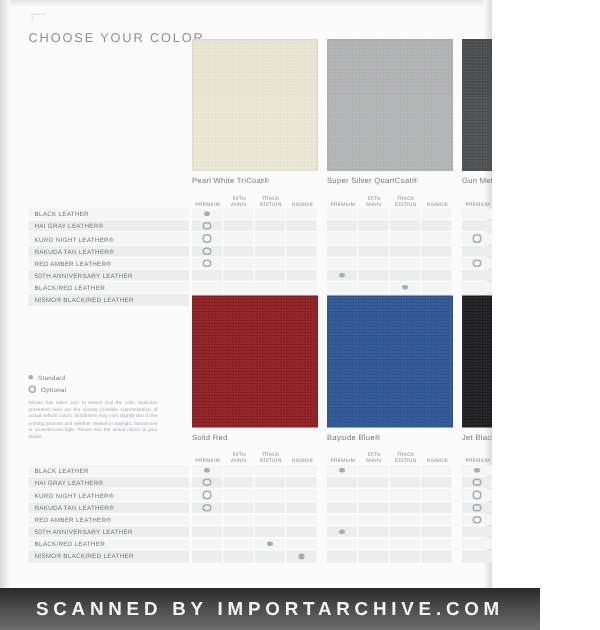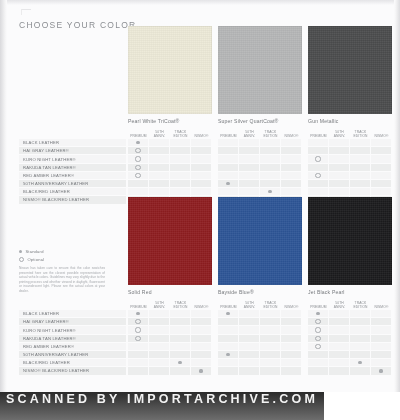--- a/index.html
+++ b/index.html
@@ -13,21 +13,21 @@
     overflow: hidden;
     font-family: "Liberation Sans", sans-serif;
     color: #6f7276;
     position: relative;
   }
 
   
   .sheet {
     position: absolute;
     left: 0; top: 0;
-    width: 400px;
+    width: 328px;
     height: 392px;
     background: #fbfbfc;
     overflow: hidden;
   }
   .sheet-edge-left {
     position: absolute;
     left: 0; top: 0;
     width: 7px; height: 392px;
     background: linear-gradient(to right, #d9d9dc, #f3f3f4 70%, #fbfbfc);
   }
@@ -204,25 +204,25 @@
     line-height: 4.5px;
     color: #a6a9ad;
     text-align: justify;
   }
 
   
   .footer-banner {
     position: absolute;
     left: 0;
     bottom: 0;
-    width: 324px;
+    width: 360px;
     height: 28px;
     background: linear-gradient(to bottom, #2a2a2a, #4a4a4a 45%, #6d6d6d);
     display: flex;
-    align-items: flex-start;
+    align-items: center;
     justify-content: center;
   }
   .footer-text {
     font-size: 12.5px;
     letter-spacing: 3.2px;
     color: #f2f2f2;
     font-weight: 700;
     white-space: nowrap;
   }
 </style>

